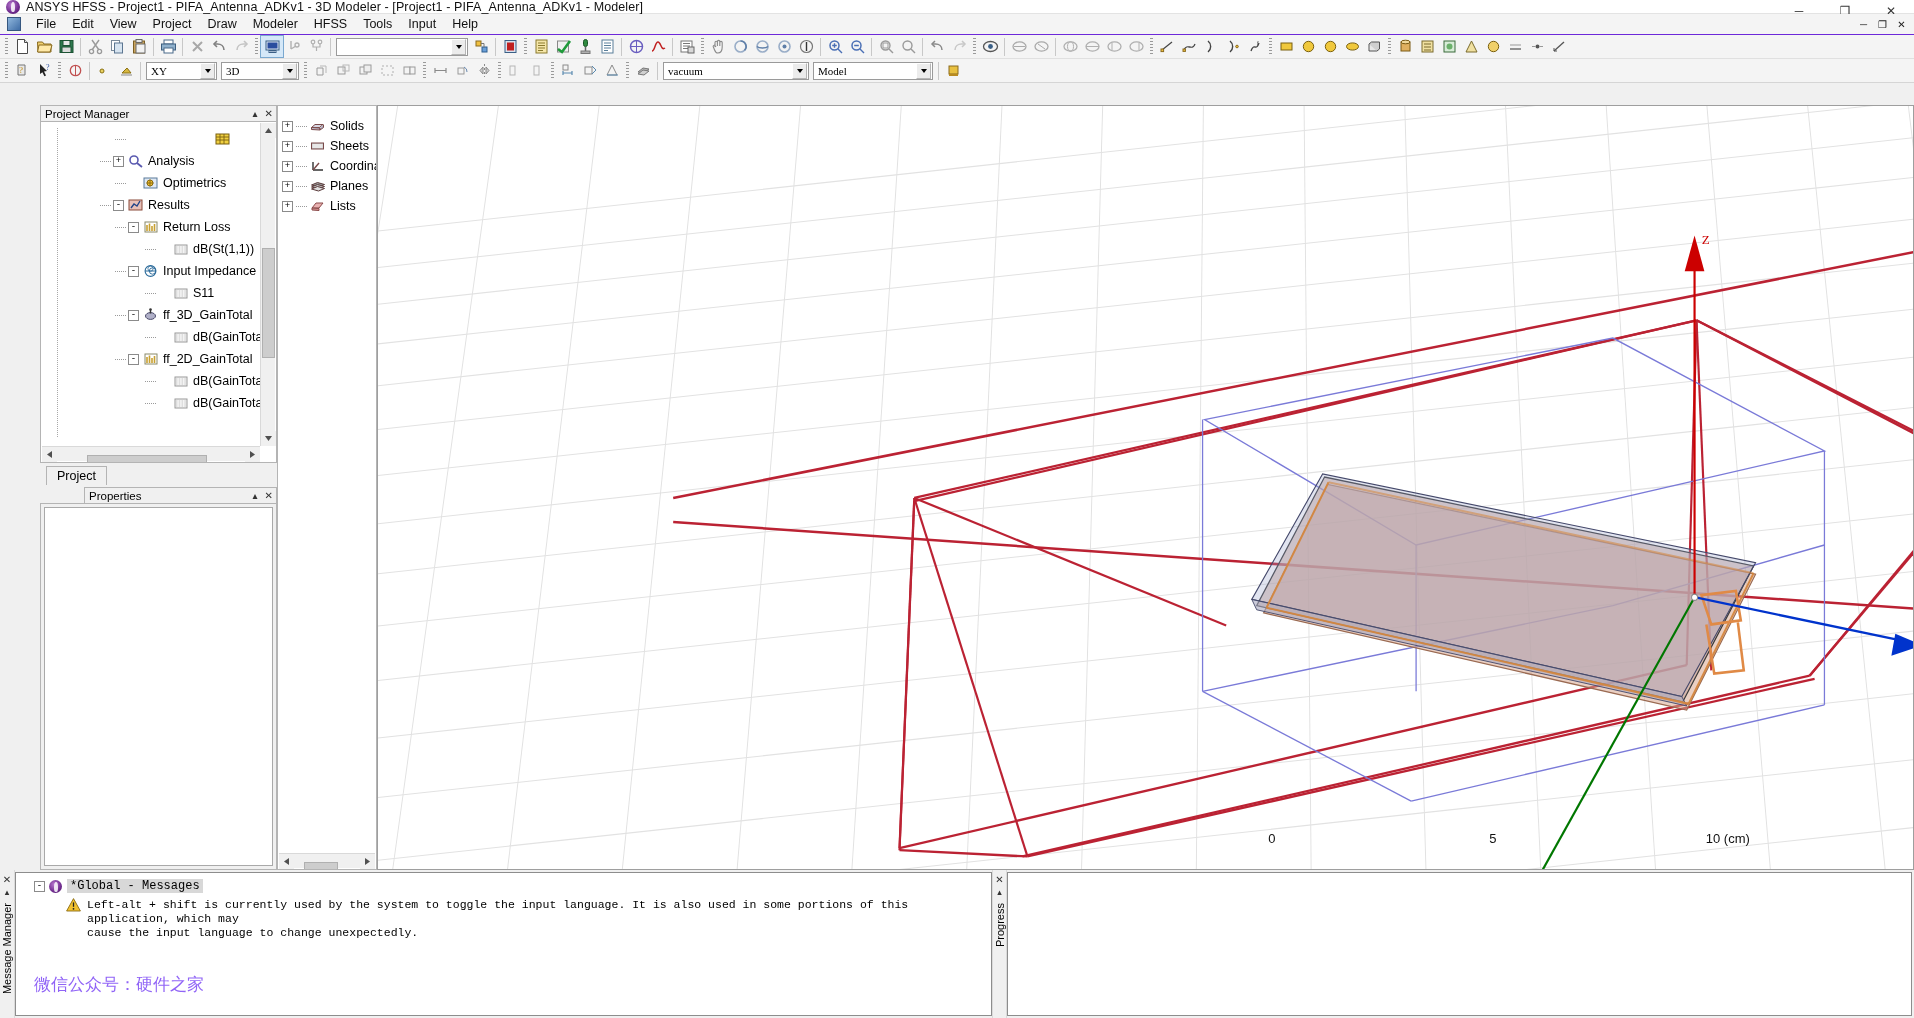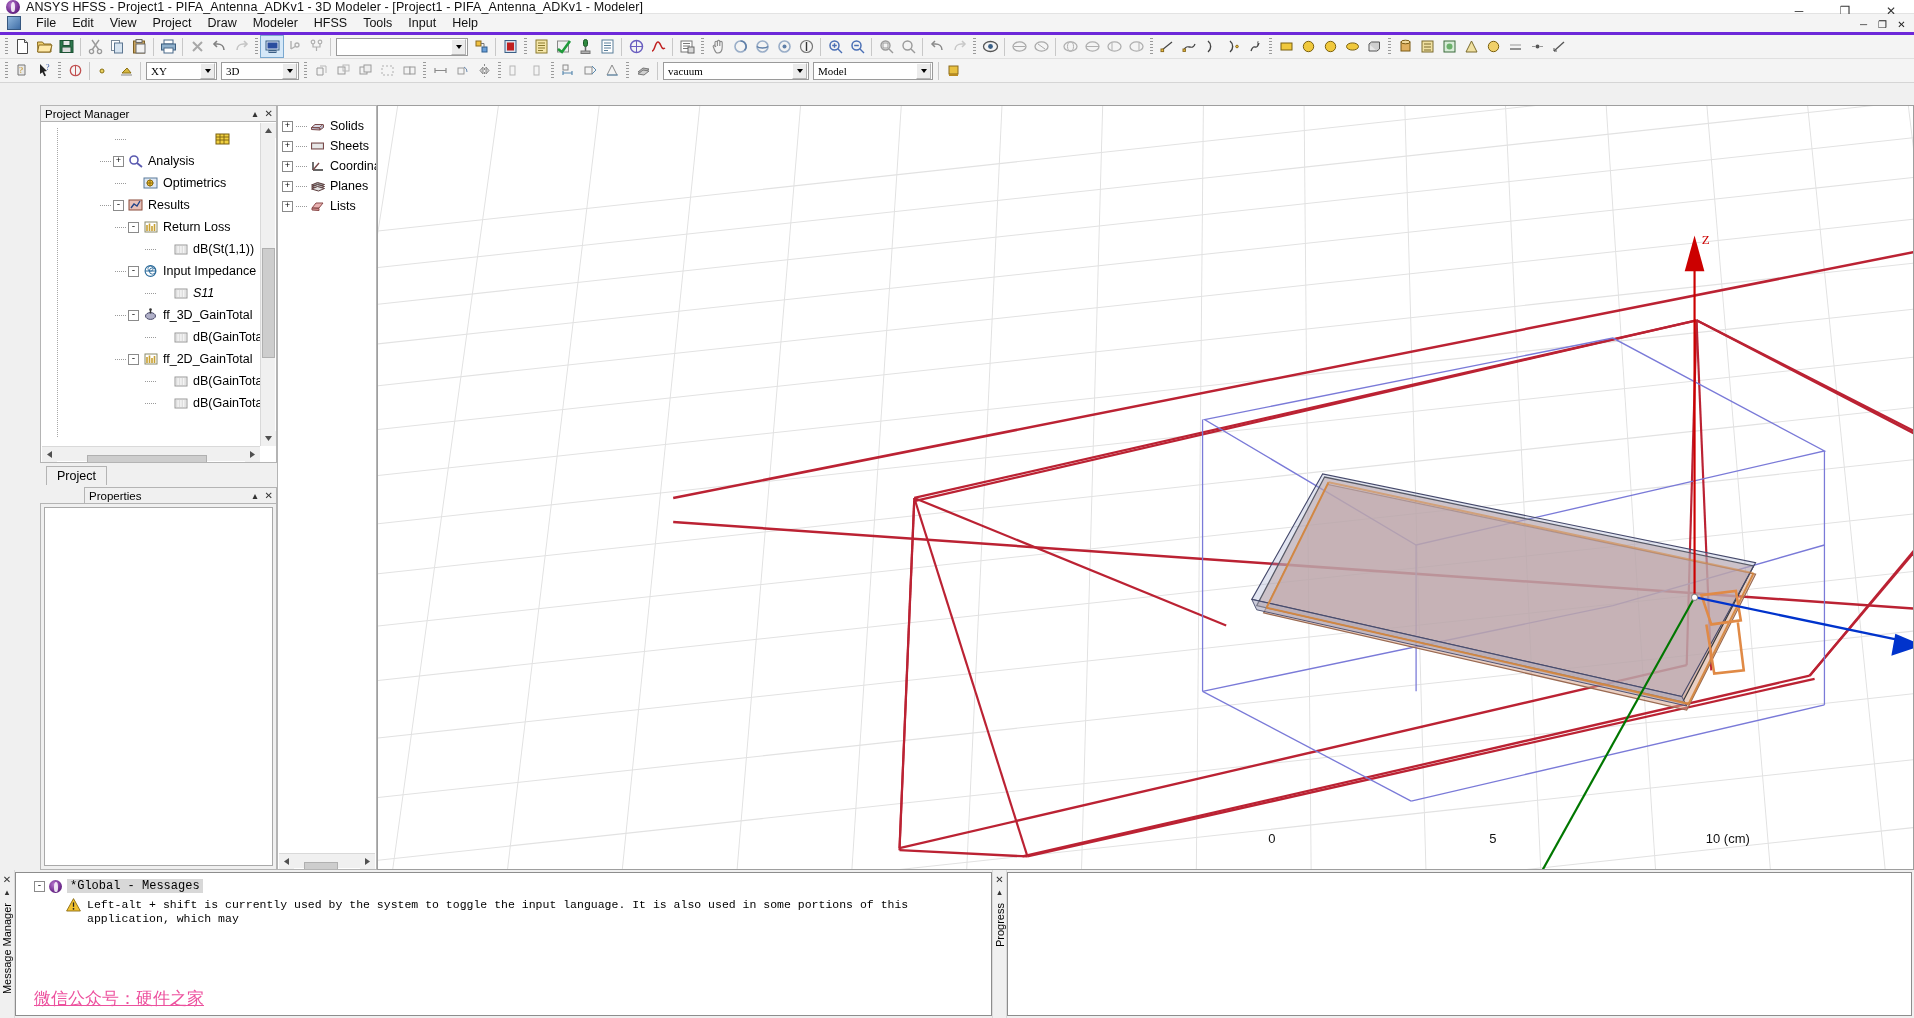--- a/index.html
+++ b/index.html
@@ -31,21 +31,21 @@
   .title-text { font-size: 12.5px; color: #111; white-space: nowrap; letter-spacing: .1px;}
   .win-ctrls { position:absolute; right:0; top:0; height:22px; display:flex; }
   .win-btn {
     width: 46px; height: 22px; display:flex; align-items:center; justify-content:center;
     font-size: 12px; color:#333; background:transparent;
   }
 
   
   .menubar {
     height: 21px; background:#f4f4f4; display:flex; align-items:center;
-    border-bottom:3px solid #6d28d9; position:relative;
+    border-bottom:1px solid #6d28d9; position:relative;
   }
   .doc-icon {
     width: 14px; height:14px; margin:0 7px 0 7px;
     background: linear-gradient(135deg,#8fb6dc 0%,#3f6da6 100%);
     border:1px solid #36577f;
   }
   .menu-item {
     padding: 2px 8px; font-size: 12.5px; color:#111; cursor:default; white-space:nowrap;
   }
   .mdi-ctrls { position:absolute; right:4px; top:0px; height:21px; display:flex; align-items:center; gap:2px;}
@@ -170,22 +170,22 @@
     display:flex;align-items:center;justify-content:center;margin-right:4px;font-family:"Liberation Mono", monospace;
   }
   .msg-title {
     font-family:"Liberation Mono", monospace; font-size:12px; color:#000;
     background:#d8d8d8; padding:0 3px;
   }
   .msg-row { display:flex; padding-left:50px; margin-top:3px; }
   .warn-tri { width:15px; height:14px; flex:0 0 auto; margin-right:6px;}
   .msg-text { font-family:"Liberation Mono", monospace; font-size:11.5px; color:#000; line-height:14px; max-width:1180px;}
   .watermark {
-    position:absolute; left:18px; bottom:5px; font-size:17px; color:#ec4899;
-    font-family:"DejaVu Sans", sans-serif; white-space:nowrap; opacity:.95;text-decoration:underline;
+    position:absolute; left:18px; bottom:19px; font-size:17px; color:#8b5cf6;
+    font-family:"DejaVu Sans", sans-serif; white-space:nowrap; opacity:.95;
   }
   .prog-area { width:905px; flex:0 0 auto; background:#fff; border:1px solid #8d8d8d; margin:2px 2px 2px 0;}
 </style>
 </head>
 <body>
 
 <div id="app">
 
   <div class="titlebar">
     <div class="ansys-logo"></div>
@@ -842,21 +842,21 @@
               <div class="ticon">
                 <svg width="16" height="14" viewBox="0 0 16 14">
                   <circle cx="7.5" cy="7" r="5.4" fill="#ffffff" stroke="#2a6a9a" stroke-width="1.1"></circle>
                   <path d="M2.2 7h10.6" stroke="#2a6a9a"></path>
                   <circle cx="9.5" cy="7" r="3.2" fill="none" stroke="#2a6a9a" stroke-width="0.9"></circle>
                   <circle cx="7.5" cy="4.6" r="2.6" fill="none" stroke="#2a6a9a" stroke-width="0.8"></circle>
                 </svg>
               </div>
               <span>Input Impedance</span>
             </div>
-            <div class="tnode" style="padding-left: 60px; font-style: italic;">
+            <div class="tnode" style="padding-left: 60px;">
               <div class="dots"></div>
               <div class="expander none"></div>
               <div class="ticon">
                 <svg width="16" height="14" viewBox="0 0 16 14">
                   <rect x="2" y="3" width="12" height="9" fill="#f4f4f4" stroke="#9a9a9a"></rect>
                   <path d="M3 4h10M3 6h10M3 8h10M3 10h10" stroke="#c8c8c8" stroke-dasharray="1.4 1.4"></path>
                 </svg>
               </div>
               <span>S11</span>
             </div>
@@ -1221,20 +1221,21 @@
         <div class="msg-title">*Global - Messages</div>
       </div>
       <div class="msg-row">
         <svg class="warn-tri" viewBox="0 0 15 14">
           <path d="M7.5 0.6L14.4 13H0.6z" fill="#f2c230" stroke="#8a6b12" stroke-width="0.9"></path>
           <path d="M7.5 4.4v4.4" stroke="#222" stroke-width="1.3"></path>
           <circle cx="7.5" cy="10.8" r="0.9" fill="#222"></circle>
         </svg>
         <div>
           <div class="msg-text">Left-alt + shift is currently used by the system to toggle the input language. It is also used in some portions of this application, which may</div>
+          <div class="msg-text">cause the input language to change unexpectedly.</div>
         </div>
       </div>
       <div class="watermark">微信公众号：硬件之家</div>
     </div>
 
     <div class="vtab" style="border-left:1px solid #dadada;">
       <span class="x">✕</span>
       <span class="up">▴</span>
       <span class="vlabel">Progress</span>
     </div>

